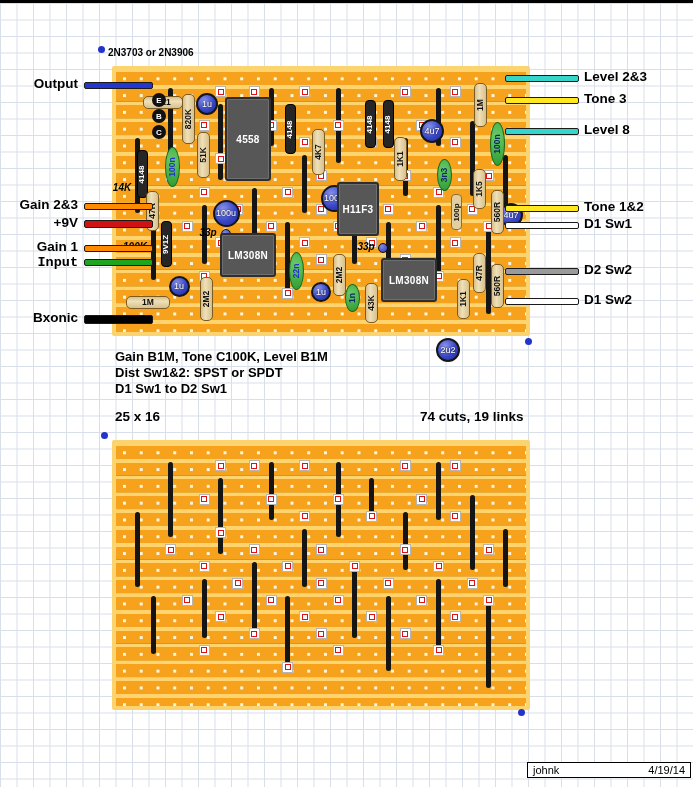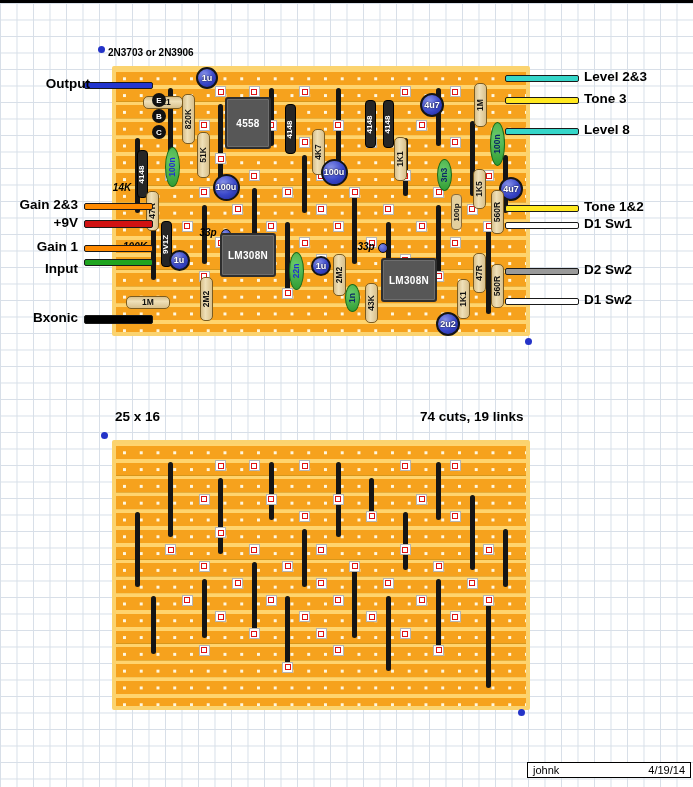--- a/index.html
+++ b/index.html
@@ -28,21 +28,21 @@
   }
   .board-top{top:63px;}
   .board-bottom{top:437px;}
   .link{position:absolute;width:5px;margin-left:-2.5px;background:#151515;border-radius:2.5px;}
   .cut{position:absolute;width:11px;height:11px;margin:-5.5px 0 0 -5.5px;background:#fff;
     border:1px solid #b5b5b5;box-sizing:border-box;display:flex;align-items:center;justify-content:center;}
   .cut i{display:block;width:4px;height:4px;border:1.6px solid #e01313;background:#fff;}
   .ecap{position:absolute;border-radius:50%;box-sizing:border-box;border:2.5px solid #151515;
     background:radial-gradient(circle at 35% 30%,#8893ea 0%,#3947c8 55%,#1d2796 100%);
     color:#fff;display:flex;align-items:center;justify-content:center;
-    font-size:9px;font-weight:bold;text-shadow:0 0 2px #000;}
+    font-size:9px;font-weight:normal;text-shadow:0 0 2px #000;margin-top:26px;}
   .fcap{position:absolute;width:15px;box-sizing:border-box;border:1.5px solid #17691a;border-radius:50%;
     background:radial-gradient(circle at 40% 30%,#67c967,#2f9b33);
     display:flex;align-items:center;justify-content:center;}
   .fcap span{transform:rotate(-90deg);font-size:8.5px;font-weight:bold;white-space:nowrap;}
   .resv{position:absolute;width:13px;box-sizing:border-box;border:1px solid #7a5c22;border-radius:5px;
     background:linear-gradient(90deg,#d8c08c,#efe0b8 40%,#d8c08c);
     display:flex;align-items:center;justify-content:center;}
   .resv span{transform:rotate(-90deg);font-size:8.5px;font-weight:bold;color:#101010;white-space:nowrap;}
   .resh{position:absolute;height:13px;box-sizing:border-box;border:1px solid #7a5c22;border-radius:5px;
     background:linear-gradient(#d8c08c,#efe0b8 40%,#d8c08c);
@@ -79,20 +79,25 @@
 <body>
 
 <div id="screen">
 
 
   <div class="small-note">2N3703 or 2N3906</div>
 
   <div class="board board-top"></div>
   <div class="board board-bottom"></div>
 
+  <div class="notes">
+    <div>Gain B1M, Tone C100K, Level B1M</div>
+    <div>Dist Sw1&amp;2: SPST or SPDT</div>
+    <div>D1 Sw1 to D2 Sw1</div>
+  </div>
 
   <div class="size-label">25 x 16</div>
   <div class="cuts-label">74 cuts, 19 links</div>
 
   <div class="title-block">
     <div class="tb-row">
       <span>johnk</span>
       <span>4/19/14</span>
     </div>
   </div>
@@ -388,21 +393,21 @@
       <i></i>
     </div>
     <div class="ecap" style="height: 22px; width: 22px; left: 196px; top: 64px;">1u</div>
     <div class="resh" style="width: 40px; left: 143px; top: 92.5px;">1K1</div>
     <div class="padc" style="left: 159px; top: 97px;">E</div>
     <div class="padc" style="left: 159px; top: 113px;">B</div>
     <div class="padc" style="left: 159px; top: 129px;">C</div>
     <div class="resv" style="height: 50px; left: 181.5px; top: 91px;">
       <span>820K</span>
     </div>
-    <div class="ic" style="width: 46px; height: 52px; left: 225px; top: 94px;">4558</div>
+    <div class="ic" style="width: 46px; height: 84px; left: 225px; top: 94px;">4558</div>
     <div class="diodev" style="height: 50px; left: 284.5px; top: 101px;">
       <span>4148</span>
     </div>
     <div class="resv" style="height: 46px; left: 196.5px; top: 129px;">
       <span>51K</span>
     </div>
     <div class="fcap" style="height: 40px; left: 164.5px; top: 144px;">
       <span style="color: rgb(34, 51, 204);">100n</span>
     </div>
     <div class="diodev" style="height: 48px; left: 136.5px; top: 147px;">
@@ -423,20 +428,21 @@
     <div class="resv" style="height: 44px; left: 393.5px; top: 134px;">
       <span>1K1</span>
     </div>
     <div class="ecap" style="height: 24px; width: 24px; left: 420px; top: 90px;">4u7</div>
     <div class="resv" style="height: 44px; left: 473.5px; top: 80px;">
       <span>1M</span>
     </div>
     <div class="fcap" style="height: 44px; left: 489.5px; top: 119px;">
       <span style="color: rgb(11, 42, 102);">100n</span>
     </div>
+    <div class="ic" style="width: 42px; height: 54px; left: 337px; top: 179px;">H11F3</div>
     <div class="fcap" style="height: 32px; left: 436.5px; top: 156px;">
       <span style="color: rgb(11, 42, 102);">3n3</span>
     </div>
     <div class="resv" style="height: 40px; left: 472.5px; top: 166px;">
       <span>1K5</span>
     </div>
     <div class="ecap" style="height: 24px; width: 24px; left: 499px; top: 174px;">4u7</div>
     <div class="resv" style="height: 44px; left: 490.5px; top: 187px;">
       <span>560R</span>
     </div>
@@ -478,29 +484,29 @@
     </div>
     <div class="resv" style="height: 40px; left: 456.5px; top: 276px;">
       <span>1K1</span>
     </div>
     <div class="ecap" style="height: 24px; width: 24px; left: 436px; top: 309px;">2u2</div>
     <div class="resh" style="width: 44px; left: 126px; top: 292.5px;">1M</div>
     <div class="resv" style="height: 44px; left: 199.5px; top: 274px;">
       <span>2M2</span>
     </div>
     <div class="wire" style="left: 84px; width: 69px; top: 78.5px; height: 7px; background: rgb(35, 54, 207);"></div>
-    <div class="conn-label left-side" style="left: 2px; top: 73px; padding-left: 12px;">Output</div>
+    <div class="conn-label left-side" style="left: 2px; top: 73px;">Output</div>
     <div class="wire" style="left: 84px; width: 69px; top: 199.5px; height: 7px; background: rgb(255, 138, 0);"></div>
     <div class="conn-label left-side" style="left: 2px; top: 194px;">Gain 2&amp;3</div>
     <div class="wire" style="left: 84px; width: 69px; top: 217px; height: 8px; background: rgb(209, 18, 18);"></div>
     <div class="conn-label left-side" style="left: 2px; top: 212px;">+9V</div>
     <div class="wire" style="left: 84px; width: 69px; top: 241.5px; height: 7px; background: rgb(255, 138, 0);"></div>
     <div class="conn-label left-side" style="left: 2px; top: 236px;">Gain 1</div>
     <div class="wire" style="left: 84px; width: 69px; top: 255.5px; height: 7px; background: rgb(31, 164, 31);"></div>
-    <div class="conn-label left-side" style="left: 2px; top: 258px;">Input</div>
+    <div class="conn-label left-side" style="left: 2px; top: 252px; font-family: Liberation Mono, monospace;">Input</div>
     <div class="wire" style="left: 84px; width: 69px; top: 311.5px; height: 9px; background: rgb(0, 0, 0);"></div>
     <div class="conn-label left-side" style="left: 2px; top: 307px;">Bxonic</div>
     <div class="wire" style="left: 505px; width: 74px; top: 71.5px; height: 7px; background: rgb(53, 214, 201);"></div>
     <div class="conn-label right-side" style="left: 584px; top: 66px;">Level 2&amp;3</div>
     <div class="wire" style="left: 505px; width: 74px; top: 93.5px; height: 7px; background: rgb(255, 232, 31);"></div>
     <div class="conn-label right-side" style="left: 584px; top: 88px;">Tone 3</div>
     <div class="wire" style="left: 505px; width: 74px; top: 124.5px; height: 7px; background: rgb(53, 214, 201);"></div>
     <div class="conn-label right-side" style="left: 584px; top: 119px;">Level 8</div>
     <div class="wire" style="left: 505px; width: 74px; top: 201.5px; height: 7px; background: rgb(255, 232, 31);"></div>
     <div class="conn-label right-side" style="left: 584px; top: 196px;">Tone 1&amp;2</div>

